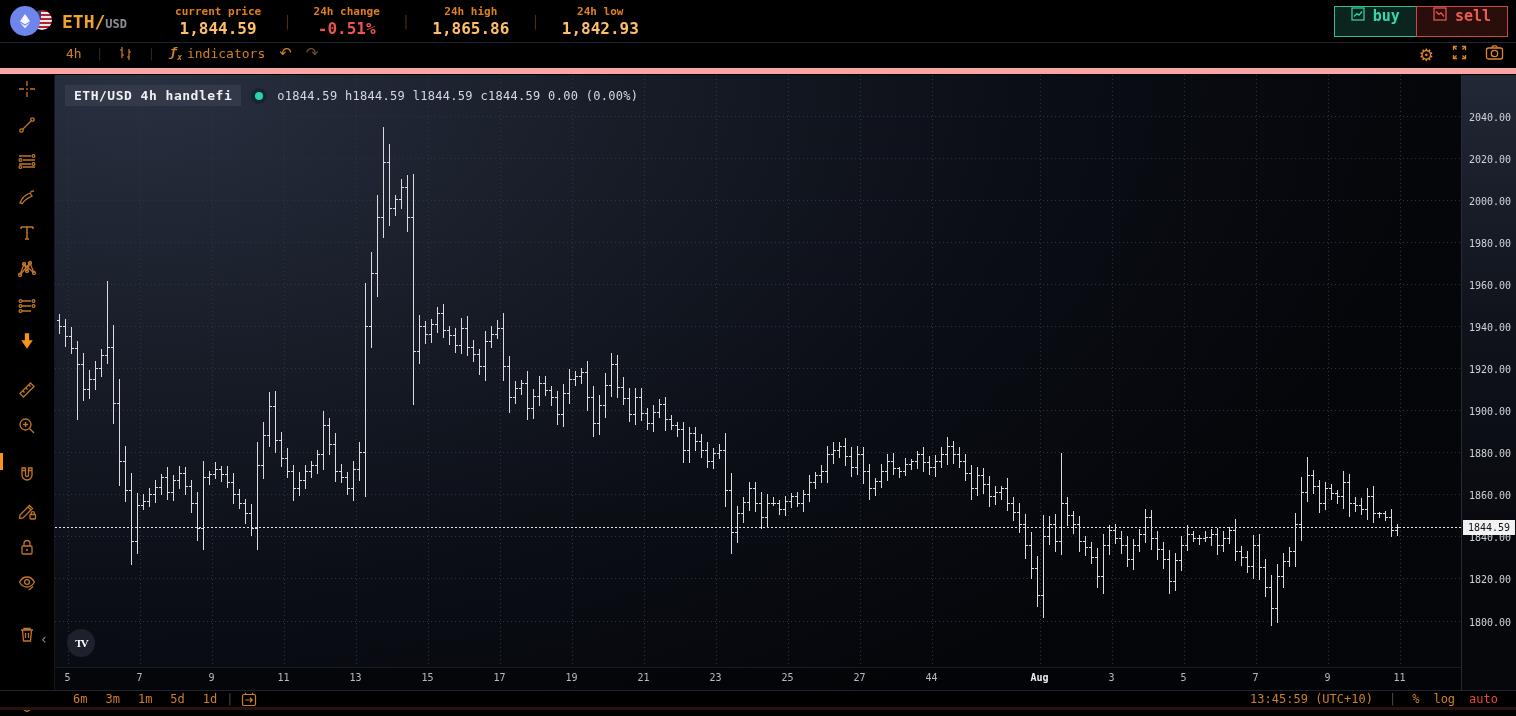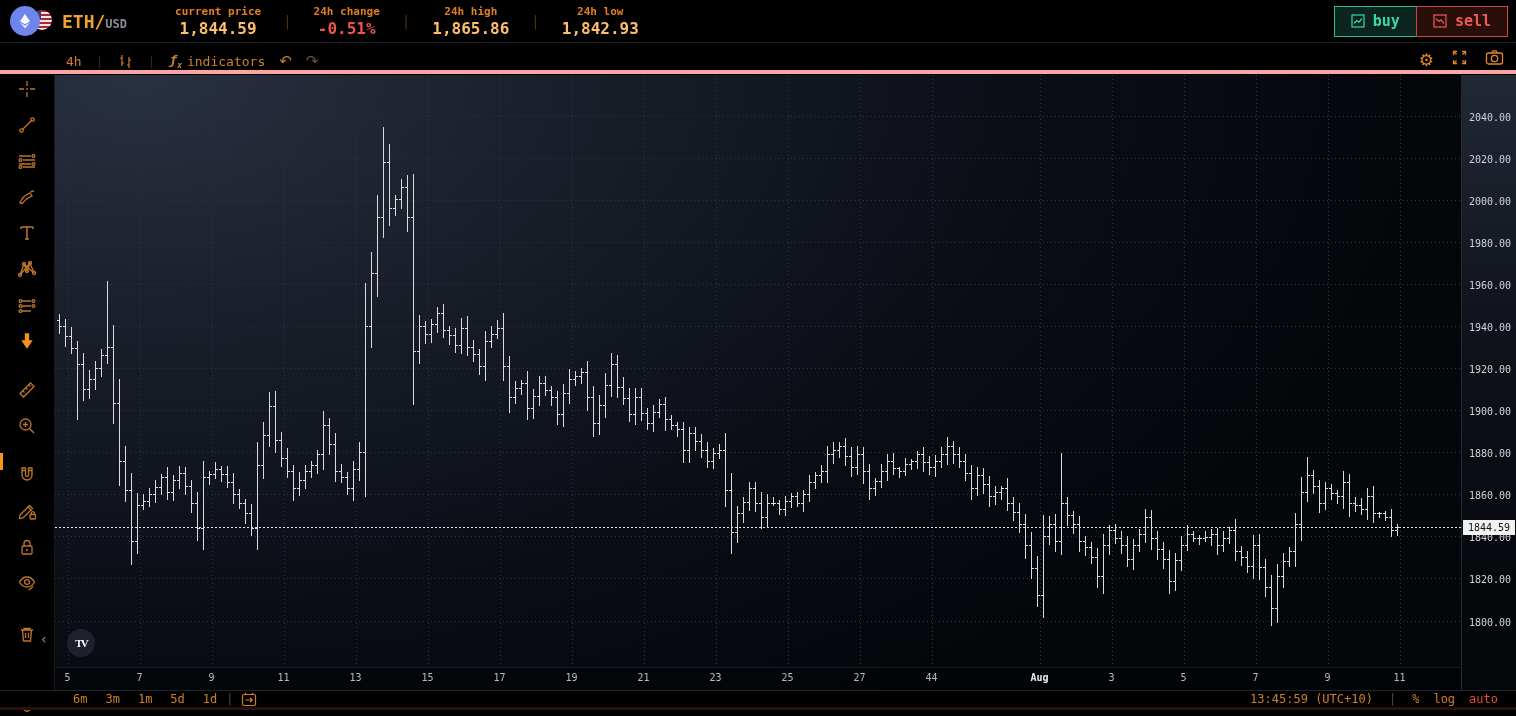--- a/index.html
+++ b/index.html
@@ -20,33 +20,33 @@
   .symbol .base { color:#f0a233; font-size:18px; font-weight:bold; }
   .symbol .quote { color:#8d8f96; font-size:12px; font-weight:bold; }
   .stats { display:flex; align-items:center; margin-left:26px; }
   .stat { text-align:center; padding:0 22px; }
   .stat .lbl { font-size:11px; color:#e07f1f; font-weight:bold; }
   .stat .val { font-size:16px; font-weight:bold; color:#ffbf69; margin-top:1px; }
   .stat .val.red { color:#ef5350; }
   .stat-sep { color:#4a2f12; font-size:14px; }
 
   .header-right { margin-left:auto; display:flex; align-items:center; margin-right:8px; }
-  .btn { display:flex; align-items:center; gap:8px; height:31px; padding:0 16px;
+  .btn { display:flex; align-items:flex-start; gap:8px; height:31px; padding:0 16px;
          font-family:inherit; font-size:15px; font-weight:bold; cursor:pointer; background:none; }
   .btn-buy { color:#35d9ad; background:#0b241d; border:1px solid #2bbd93; }
   .btn-sell { color:#ef5b52; background:#2a0e0c; border:1px solid #c94a42; margin-left:-1px; }
   .oi { width:196px; margin-left:18px; }
   .oi .lbl { font-size:11px; color:#e07f1f; font-weight:bold; margin-bottom:2px; }
   .oi-bar { display:flex; height:16px; width:100%; font-size:11px; font-weight:bold; }
   .oi-long { background:#3fe0b6; color:#0c2b22; display:flex; align-items:center; padding-left:5px; }
   .oi-short { background:#ef4a42; color:#330b08; display:flex; align-items:center; justify-content:flex-end; padding-right:5px; }
 
   
   .toolbar { position:absolute; top:44px; left:0; width:1516px; height:30px; background:#000;
-             border-bottom:4px solid #fca5a5; display:flex; align-items:flex-end; color:#d0802a; }
+             border-bottom:6px solid #fca5a5; display:flex; align-items:flex-start; color:#d0802a; }
   .toolbar .tleft { display:flex; align-items:center; gap:14px; margin-left:66px; font-size:13px; }
   .tool-item { display:flex; align-items:center; gap:5px; cursor:pointer; color:#d0802a; }
   .t-sep { color:#33241a; }
   .fx { font-style:italic; font-weight:bold; font-size:13px; }
   .fx sub { font-size:8px; }
   .arrow-glyph { font-family:"DejaVu Sans", sans-serif; font-size:15px; cursor:pointer; }
   .redo { color:#6d532f; }
   .toolbar .tright { margin-left:auto; display:flex; align-items:center; gap:17px; margin-right:12px; }
   .gear-glyph { font-family:"DejaVu Sans", sans-serif; font-size:17px; color:#e0862a; cursor:pointer; }
 
@@ -326,20 +326,27 @@
       </div>
     </div>
 
     <div class="plot">
       <svg class="chart" id="chart-svg" width="1406" height="592">
           <path d="M0 41.5H1406M0 83.5H1406M0 125.5H1406M0 167.5H1406M0 209.5H1406M0 251.5H1406M0 293.5H1406M0 335.5H1406M0 377.5H1406M0 419.5H1406M0 461.5H1406M0 503.5H1406M0 546.5H1406M13.5 0V592M85.5 0V592M157.5 0V592M229.5 0V592M301.5 0V592M373.5 0V592M445.5 0V592M517.5 0V592M589.5 0V592M661.5 0V592M733.5 0V592M805.5 0V592M877.5 0V592M985.5 0V592M1057.5 0V592M1129.5 0V592M1201.5 0V592M1273.5 0V592M1345.5 0V592" stroke="#2e3440" stroke-width="1" stroke-dasharray="1 3" fill="none" shape-rendering="crispEdges"></path>
           <path d="M0 452.5H1406" stroke="#e6e6e6" stroke-width="1" stroke-dasharray="2 2" fill="none" shape-rendering="crispEdges"></path>
           <path d="M4.5 238.5L4.5 258.5M2 245.5L4.5 245.5M4.5 251.5L7 251.5M10.5 243.5L10.5 271.5M8 251.5L10.5 251.5M10.5 261.5L13 261.5M16.5 251.5L16.5 278.5M14 261.5L16.5 261.5M16.5 273.5L19 273.5M22.5 265.5L22.5 344.5M20 273.5L22.5 273.5M22.5 289.5L25 289.5M28.5 277.5L28.5 325.5M26 289.5L28.5 289.5M28.5 314.5L31 314.5M34.5 294.5L34.5 323.5M32 314.5L34.5 314.5M34.5 304.5L37 304.5M40.5 285.5L40.5 314.5M38 304.5L40.5 304.5M40.5 293.5L43 293.5M46.5 273.5L46.5 301.5M44 293.5L46.5 293.5M46.5 280.5L49 280.5M52.5 205.5L52.5 288.5M50 280.5L52.5 280.5M52.5 272.5L55 272.5M58.5 249.5L58.5 348.5M56 272.5L58.5 272.5M58.5 328.5L61 328.5M64.5 303.5L64.5 410.5M62 328.5L64.5 328.5M64.5 386.5L67 386.5M70.5 370.5L70.5 426.5M68 386.5L70.5 386.5M70.5 415.5L73 415.5M76.5 397.5L76.5 489.5M74 415.5L76.5 415.5M76.5 466.5L79 466.5M82.5 417.5L82.5 478.5M80 466.5L82.5 466.5M82.5 430.5L85 430.5M88.5 418.5L88.5 434.5M86 430.5L88.5 430.5M88.5 426.5L91 426.5M94.5 412.5L94.5 431.5M92 426.5L94.5 426.5M94.5 419.5L97 419.5M100.5 404.5L100.5 427.5M98 419.5L100.5 419.5M100.5 412.5L103 412.5M106.5 398.5L106.5 419.5M104 412.5L106.5 412.5M106.5 402.5L109 402.5M112.5 391.5L112.5 424.5M110 402.5L112.5 402.5M112.5 417.5L115 417.5M118.5 399.5L118.5 425.5M116 417.5L118.5 417.5M118.5 405.5L121 405.5M124.5 390.5L124.5 413.5M122 405.5L124.5 405.5M124.5 398.5L127 398.5M130.5 391.5L130.5 419.5M128 398.5L130.5 398.5M130.5 411.5L133 411.5M136.5 404.5L136.5 437.5M134 411.5L136.5 411.5M136.5 428.5L139 428.5M142.5 416.5L142.5 465.5M140 428.5L142.5 428.5M142.5 453.5L145 453.5M148.5 385.5L148.5 474.5M146 453.5L148.5 453.5M148.5 402.5L151 402.5M154.5 395.5L154.5 409.5M152 402.5L154.5 402.5M154.5 399.5L157 399.5M160.5 386.5L160.5 403.5M158 399.5L160.5 399.5M160.5 394.5L163 394.5M166.5 390.5L166.5 406.5M164 394.5L166.5 394.5M166.5 399.5L169 399.5M172.5 390.5L172.5 412.5M170 399.5L172.5 399.5M172.5 407.5L175 407.5M178.5 397.5L178.5 428.5M176 407.5L178.5 407.5M178.5 419.5L181 419.5M184.5 413.5L184.5 433.5M182 419.5L184.5 419.5M184.5 428.5L187 428.5M190.5 423.5L190.5 448.5M188 428.5L190.5 428.5M190.5 438.5L193 438.5M196.5 428.5L196.5 460.5M194 438.5L196.5 438.5M196.5 453.5L199 453.5M202.5 366.5L202.5 474.5M200 453.5L202.5 453.5M202.5 390.5L205 390.5M208.5 346.5L208.5 403.5M206 390.5L208.5 390.5M208.5 360.5L211 360.5M214.5 316.5L214.5 371.5M212 360.5L214.5 360.5M214.5 331.5L217 331.5M220.5 315.5L220.5 377.5M218 331.5L220.5 331.5M220.5 365.5L223 365.5M226.5 356.5L226.5 391.5M224 365.5L226.5 365.5M226.5 383.5L229 383.5M232.5 372.5L232.5 402.5M230 383.5L232.5 383.5M232.5 396.5L235 396.5M238.5 389.5L238.5 425.5M236 396.5L238.5 396.5M238.5 413.5L241 413.5M244.5 396.5L244.5 420.5M242 413.5L244.5 413.5M244.5 405.5L247 405.5M250.5 389.5L250.5 413.5M248 405.5L250.5 405.5M250.5 396.5L253 396.5M256.5 385.5L256.5 402.5M254 396.5L256.5 396.5M256.5 390.5L259 390.5M262.5 374.5L262.5 398.5M260 390.5L262.5 390.5M262.5 379.5L265 379.5M268.5 335.5L268.5 394.5M266 379.5L268.5 379.5M268.5 350.5L271 350.5M274.5 342.5L274.5 379.5M272 350.5L274.5 350.5M274.5 369.5L277 369.5M280.5 357.5L280.5 406.5M278 369.5L280.5 369.5M280.5 396.5L283 396.5M286.5 388.5L286.5 407.5M284 396.5L286.5 396.5M286.5 402.5L289 402.5M292.5 396.5L292.5 419.5M290 402.5L292.5 402.5M292.5 413.5L295 413.5M298.5 385.5L298.5 425.5M296 413.5L298.5 413.5M298.5 394.5L301 394.5M304.5 366.5L304.5 405.5M302 394.5L304.5 394.5M304.5 377.5L307 377.5M310.5 207.5L310.5 421.5M308 377.5L310.5 377.5M310.5 251.5L313 251.5M316.5 176.5L316.5 272.5M314 251.5L316.5 251.5M316.5 198.5L319 198.5M322.5 119.5L322.5 221.5M320 198.5L322.5 198.5M322.5 142.5L325 142.5M328.5 51.5L328.5 162.5M326 142.5L328.5 142.5M328.5 87.5L331 87.5M334.5 68.5L334.5 150.5M332 87.5L334.5 87.5M334.5 133.5L337 133.5M340.5 119.5L340.5 140.5M338 133.5L340.5 133.5M340.5 124.5L343 124.5M346.5 103.5L346.5 133.5M344 124.5L346.5 124.5M346.5 112.5L349 112.5M352.5 99.5L352.5 156.5M350 112.5L352.5 112.5M352.5 142.5L355 142.5M358.5 98.5L358.5 329.5M356 142.5L358.5 142.5M358.5 276.5L361 276.5M364.5 239.5L364.5 288.5M362 276.5L364.5 276.5M364.5 251.5L367 251.5M370.5 245.5L370.5 268.5M368 251.5L370.5 251.5M370.5 259.5L373 259.5M376.5 243.5L376.5 267.5M374 259.5L376.5 259.5M376.5 249.5L379 249.5M382.5 231.5L382.5 257.5M380 249.5L382.5 249.5M382.5 238.5L385 238.5M388.5 228.5L388.5 262.5M386 238.5L388.5 238.5M388.5 255.5L391 255.5M394.5 250.5L394.5 269.5M392 255.5L394.5 255.5M394.5 260.5L397 260.5M400.5 252.5L400.5 277.5M398 260.5L400.5 260.5M400.5 270.5L403 270.5M406.5 242.5L406.5 278.5M404 270.5L406.5 270.5M406.5 253.5L409 253.5M412.5 240.5L412.5 280.5M410 253.5L412.5 253.5M412.5 272.5L415 272.5M418.5 264.5L418.5 286.5M416 272.5L418.5 272.5M418.5 279.5L421 279.5M424.5 273.5L424.5 299.5M422 279.5L424.5 279.5M424.5 291.5L427 291.5M430.5 255.5L430.5 305.5M428 291.5L430.5 291.5M430.5 266.5L433 266.5M436.5 250.5L436.5 272.5M434 266.5L436.5 266.5M436.5 259.5L439 259.5M442.5 244.5L442.5 263.5M440 259.5L442.5 259.5M442.5 253.5L445 253.5M448.5 237.5L448.5 305.5M446 253.5L448.5 253.5M448.5 291.5L451 291.5M454.5 280.5L454.5 337.5M452 291.5L454.5 291.5M454.5 322.5L457 322.5M460.5 305.5L460.5 328.5M458 322.5L460.5 322.5M460.5 313.5L463 313.5M466.5 304.5L466.5 319.5M464 313.5L466.5 313.5M466.5 308.5L469 308.5M472.5 295.5L472.5 344.5M470 308.5L472.5 308.5M472.5 333.5L475 333.5M478.5 313.5L478.5 343.5M476 333.5L478.5 333.5M478.5 321.5L481 321.5M484.5 300.5L484.5 330.5M482 321.5L484.5 321.5M484.5 308.5L487 308.5M490.5 300.5L490.5 320.5M488 308.5L490.5 308.5M490.5 315.5L493 315.5M496.5 310.5L496.5 330.5M494 315.5L496.5 315.5M496.5 322.5L499 322.5M502.5 315.5L502.5 349.5M500 322.5L502.5 322.5M502.5 339.5L505 339.5M508.5 308.5L508.5 351.5M506 339.5L508.5 339.5M508.5 318.5L511 318.5M514.5 293.5L514.5 328.5M512 318.5L514.5 318.5M514.5 304.5L517 304.5M520.5 295.5L520.5 310.5M518 304.5L520.5 304.5M520.5 301.5L523 301.5M526.5 292.5L526.5 308.5M524 301.5L526.5 301.5M526.5 297.5L529 297.5M532.5 285.5L532.5 335.5M530 297.5L532.5 297.5M532.5 322.5L535 322.5M538.5 310.5L538.5 361.5M536 322.5L538.5 322.5M538.5 348.5L541 348.5M544.5 319.5L544.5 359.5M542 348.5L544.5 348.5M544.5 330.5L547 330.5M550.5 297.5L550.5 342.5M548 330.5L550.5 330.5M550.5 310.5L553 310.5M556.5 277.5L556.5 321.5M554 310.5L556.5 310.5M556.5 289.5L559 289.5M562.5 279.5L562.5 322.5M560 289.5L562.5 289.5M562.5 312.5L565 312.5M568.5 301.5L568.5 329.5M566 312.5L568.5 312.5M568.5 323.5L571 323.5M574.5 312.5L574.5 346.5M572 323.5L574.5 323.5M574.5 339.5L577 339.5M580.5 312.5L580.5 349.5M578 339.5L580.5 339.5M580.5 322.5L583 322.5M586.5 312.5L586.5 345.5M584 322.5L586.5 322.5M586.5 338.5L589 338.5M592.5 332.5L592.5 354.5M590 338.5L592.5 338.5M592.5 348.5L595 348.5M598.5 329.5L598.5 356.5M596 348.5L598.5 348.5M598.5 337.5L601 337.5M604.5 323.5L604.5 342.5M602 337.5L604.5 337.5M604.5 329.5L607 329.5M610.5 321.5L610.5 355.5M608 329.5L610.5 329.5M610.5 344.5L613 344.5M616.5 339.5L616.5 354.5M614 344.5L616.5 344.5M616.5 350.5L619 350.5M622.5 346.5L622.5 361.5M620 350.5L622.5 350.5M622.5 354.5L625 354.5M628.5 346.5L628.5 387.5M626 354.5L628.5 354.5M628.5 375.5L631 375.5M634.5 351.5L634.5 387.5M632 375.5L634.5 375.5M634.5 358.5L637 358.5M640.5 351.5L640.5 375.5M638 358.5L640.5 358.5M640.5 366.5L643 366.5M646.5 358.5L646.5 382.5M644 366.5L646.5 366.5M646.5 375.5L649 375.5M652.5 366.5L652.5 392.5M650 375.5L652.5 375.5M652.5 386.5L655 386.5M658.5 372.5L658.5 393.5M656 386.5L658.5 386.5M658.5 378.5L661 378.5M664.5 368.5L664.5 383.5M662 378.5L664.5 378.5M664.5 375.5L667 375.5M670.5 357.5L670.5 431.5M668 375.5L670.5 375.5M670.5 415.5L673 415.5M676.5 397.5L676.5 478.5M674 415.5L676.5 415.5M676.5 457.5L679 457.5M682.5 430.5L682.5 467.5M680 457.5L682.5 457.5M682.5 438.5L685 438.5M688.5 421.5L688.5 447.5M686 438.5L688.5 438.5M688.5 427.5L691 427.5M694.5 406.5L694.5 435.5M692 427.5L694.5 427.5M694.5 413.5L697 413.5M700.5 406.5L700.5 436.5M698 413.5L700.5 413.5M700.5 428.5L703 428.5M706.5 416.5L706.5 453.5M704 428.5L706.5 428.5M706.5 442.5L709 442.5M712.5 418.5L712.5 452.5M710 442.5L712.5 442.5M712.5 428.5L715 428.5M718.5 421.5L718.5 430.5M716 428.5L718.5 428.5M718.5 428.5L721 428.5M724.5 424.5L724.5 439.5M722 428.5L724.5 428.5M724.5 434.5L727 434.5M730.5 420.5L730.5 440.5M728 434.5L730.5 434.5M730.5 426.5L733 426.5M736.5 417.5L736.5 432.5M734 426.5L736.5 426.5M736.5 421.5L739 421.5M742.5 416.5L742.5 431.5M740 421.5L742.5 421.5M742.5 428.5L745 428.5M748.5 414.5L748.5 436.5M746 428.5L748.5 428.5M748.5 419.5L751 419.5M754.5 399.5L754.5 426.5M752 419.5L754.5 419.5M754.5 407.5L757 407.5M760.5 396.5L760.5 413.5M758 407.5L760.5 407.5M760.5 400.5L763 400.5M766.5 389.5L766.5 407.5M764 400.5L766.5 400.5M766.5 396.5L769 396.5M772.5 370.5L772.5 407.5M770 396.5L772.5 396.5M772.5 379.5L775 379.5M778.5 366.5L778.5 388.5M776 379.5L778.5 379.5M778.5 375.5L781 375.5M784.5 366.5L784.5 382.5M782 375.5L784.5 375.5M784.5 371.5L787 371.5M790.5 362.5L790.5 390.5M788 371.5L790.5 371.5M790.5 381.5L793 381.5M796.5 371.5L796.5 401.5M794 381.5L796.5 381.5M796.5 392.5L799 392.5M802.5 370.5L802.5 399.5M800 392.5L802.5 392.5M802.5 379.5L805 379.5M808.5 371.5L808.5 408.5M806 379.5L808.5 379.5M808.5 396.5L811 396.5M814.5 388.5L814.5 424.5M812 396.5L814.5 396.5M814.5 413.5L817 413.5M820.5 402.5L820.5 420.5M818 413.5L820.5 413.5M820.5 406.5L823 406.5M826.5 388.5L826.5 412.5M824 406.5L826.5 406.5M826.5 396.5L829 396.5M832.5 378.5L832.5 405.5M830 396.5L832.5 396.5M832.5 386.5L835 386.5M838.5 377.5L838.5 399.5M836 386.5L838.5 386.5M838.5 393.5L841 393.5M844.5 391.5L844.5 402.5M842 393.5L844.5 393.5M844.5 396.5L847 396.5M850.5 382.5L850.5 400.5M848 396.5L850.5 396.5M850.5 389.5L853 389.5M856.5 383.5L856.5 394.5M854 389.5L856.5 389.5M856.5 386.5L859 386.5M862.5 375.5L862.5 393.5M860 386.5L862.5 386.5M862.5 379.5L865 379.5M868.5 371.5L868.5 396.5M866 379.5L868.5 379.5M868.5 387.5L871 387.5M874.5 380.5L874.5 399.5M872 387.5L874.5 387.5M874.5 392.5L877 392.5M880.5 379.5L880.5 401.5M878 392.5L880.5 392.5M880.5 386.5L883 386.5M886.5 371.5L886.5 392.5M884 386.5L886.5 386.5M886.5 379.5L889 379.5M892.5 361.5L892.5 389.5M890 379.5L892.5 379.5M892.5 371.5L895 371.5M898.5 365.5L898.5 388.5M896 371.5L898.5 371.5M898.5 379.5L901 379.5M904.5 371.5L904.5 392.5M902 379.5L904.5 379.5M904.5 386.5L907 386.5M910.5 378.5L910.5 405.5M908 386.5L910.5 386.5M910.5 398.5L913 398.5M916.5 389.5L916.5 424.5M914 398.5L916.5 398.5M916.5 413.5L919 413.5M922.5 391.5L922.5 420.5M920 413.5L922.5 413.5M922.5 400.5L925 400.5M928.5 392.5L928.5 418.5M926 400.5L928.5 400.5M928.5 409.5L931 409.5M934.5 400.5L934.5 431.5M932 409.5L934.5 409.5M934.5 421.5L937 421.5M940.5 410.5L940.5 429.5M938 421.5L940.5 421.5M940.5 417.5L943 417.5M946.5 410.5L946.5 424.5M944 417.5L946.5 417.5M946.5 413.5L949 413.5M952.5 402.5L952.5 435.5M950 413.5L952.5 413.5M952.5 428.5L955 428.5M958.5 421.5L958.5 445.5M956 428.5L958.5 428.5M958.5 437.5L961 437.5M964.5 427.5L964.5 457.5M962 437.5L964.5 437.5M964.5 449.5L967 449.5M970.5 438.5L970.5 483.5M968 449.5L970.5 449.5M970.5 470.5L973 470.5M976.5 456.5L976.5 503.5M974 470.5L976.5 470.5M976.5 493.5L979 493.5M982.5 480.5L982.5 531.5M980 493.5L982.5 493.5M982.5 520.5L985 520.5M988.5 439.5L988.5 542.5M986 520.5L988.5 520.5M988.5 461.5L991 461.5M994.5 440.5L994.5 469.5M992 461.5L994.5 461.5M994.5 449.5L997 449.5M1000.5 438.5L1000.5 476.5M998 449.5L1000.5 449.5M1000.5 466.5L1003 466.5M1006.5 377.5L1006.5 479.5M1004 466.5L1006.5 466.5M1006.5 428.5L1009 428.5M1012.5 421.5L1012.5 450.5M1010 428.5L1012.5 428.5M1012.5 440.5L1015 440.5M1018.5 435.5L1018.5 458.5M1016 440.5L1018.5 440.5M1018.5 449.5L1021 449.5M1024.5 440.5L1024.5 476.5M1022 449.5L1024.5 449.5M1024.5 466.5L1027 466.5M1030.5 460.5L1030.5 480.5M1028 466.5L1030.5 466.5M1030.5 472.5L1033 472.5M1036.5 466.5L1036.5 488.5M1034 472.5L1036.5 472.5M1036.5 482.5L1039 482.5M1042.5 472.5L1042.5 512.5M1040 482.5L1042.5 482.5M1042.5 501.5L1045 501.5M1048.5 458.5L1048.5 518.5M1046 501.5L1048.5 501.5M1048.5 470.5L1051 470.5M1054.5 449.5L1054.5 479.5M1052 470.5L1054.5 470.5M1054.5 455.5L1057 455.5M1060.5 448.5L1060.5 468.5M1058 455.5L1060.5 455.5M1060.5 463.5L1063 463.5M1066.5 455.5L1066.5 478.5M1064 463.5L1066.5 463.5M1066.5 470.5L1069 470.5M1072.5 460.5L1072.5 491.5M1070 470.5L1072.5 470.5M1072.5 484.5L1075 484.5M1078.5 463.5L1078.5 494.5M1076 484.5L1078.5 484.5M1078.5 470.5L1081 470.5M1084.5 453.5L1084.5 476.5M1082 470.5L1084.5 470.5M1084.5 459.5L1087 459.5M1090.5 433.5L1090.5 467.5M1088 459.5L1090.5 459.5M1090.5 442.5L1093 442.5M1096.5 434.5L1096.5 474.5M1094 442.5L1096.5 442.5M1096.5 463.5L1099 463.5M1102.5 455.5L1102.5 484.5M1100 463.5L1102.5 463.5M1102.5 474.5L1105 474.5M1108.5 466.5L1108.5 493.5M1106 474.5L1108.5 474.5M1108.5 484.5L1111 484.5M1114.5 474.5L1114.5 518.5M1112 484.5L1114.5 484.5M1114.5 506.5L1117 506.5M1120.5 477.5L1120.5 515.5M1118 506.5L1120.5 506.5M1120.5 485.5L1123 485.5M1126.5 460.5L1126.5 495.5M1124 485.5L1126.5 485.5M1126.5 470.5L1129 470.5M1132.5 449.5L1132.5 475.5M1130 470.5L1132.5 470.5M1132.5 459.5L1135 459.5M1138.5 455.5L1138.5 466.5M1136 459.5L1138.5 459.5M1138.5 463.5L1141 463.5M1144.5 459.5L1144.5 469.5M1142 463.5L1144.5 463.5M1144.5 463.5L1147 463.5M1150.5 455.5L1150.5 466.5M1148 463.5L1150.5 463.5M1150.5 462.5L1153 462.5M1156.5 453.5L1156.5 470.5M1154 462.5L1156.5 462.5M1156.5 459.5L1159 459.5M1162.5 452.5L1162.5 479.5M1160 459.5L1162.5 459.5M1162.5 470.5L1165 470.5M1168.5 455.5L1168.5 476.5M1166 470.5L1168.5 470.5M1168.5 463.5L1171 463.5M1174.5 451.5L1174.5 468.5M1172 463.5L1174.5 463.5M1174.5 455.5L1177 455.5M1180.5 443.5L1180.5 485.5M1178 455.5L1180.5 455.5M1180.5 476.5L1183 476.5M1186.5 470.5L1186.5 490.5M1184 476.5L1186.5 476.5M1186.5 482.5L1189 482.5M1192.5 475.5L1192.5 497.5M1190 482.5L1192.5 482.5M1192.5 491.5L1195 491.5M1198.5 459.5L1198.5 503.5M1196 491.5L1198.5 491.5M1198.5 470.5L1201 470.5M1204.5 458.5L1204.5 504.5M1202 470.5L1204.5 470.5M1204.5 492.5L1207 492.5M1210.5 483.5L1210.5 521.5M1208 492.5L1210.5 492.5M1210.5 512.5L1213 512.5M1216.5 499.5L1216.5 550.5M1214 512.5L1216.5 512.5M1216.5 533.5L1219 533.5M1222.5 488.5L1222.5 547.5M1220 533.5L1222.5 533.5M1222.5 501.5L1225 501.5M1228.5 477.5L1228.5 512.5M1226 501.5L1228.5 501.5M1228.5 486.5L1231 486.5M1234.5 471.5L1234.5 491.5M1232 486.5L1234.5 486.5M1234.5 476.5L1237 476.5M1240.5 437.5L1240.5 491.5M1238 476.5L1240.5 476.5M1240.5 449.5L1243 449.5M1246.5 401.5L1246.5 465.5M1244 449.5L1246.5 449.5M1246.5 417.5L1249 417.5M1252.5 381.5L1252.5 426.5M1250 417.5L1252.5 417.5M1252.5 400.5L1255 400.5M1258.5 394.5L1258.5 418.5M1256 400.5L1258.5 400.5M1258.5 411.5L1261 411.5M1264.5 404.5L1264.5 437.5M1262 411.5L1264.5 411.5M1264.5 428.5L1267 428.5M1270.5 406.5L1270.5 434.5M1268 428.5L1270.5 428.5M1270.5 413.5L1273 413.5M1276.5 408.5L1276.5 424.5M1274 413.5L1276.5 413.5M1276.5 418.5L1279 418.5M1282.5 414.5L1282.5 428.5M1280 418.5L1282.5 418.5M1282.5 421.5L1285 421.5M1288.5 395.5L1288.5 433.5M1286 421.5L1288.5 421.5M1288.5 407.5L1291 407.5M1294.5 398.5L1294.5 441.5M1292 407.5L1294.5 407.5M1294.5 428.5L1297 428.5M1300.5 421.5L1300.5 436.5M1298 428.5L1300.5 428.5M1300.5 430.5L1303 430.5M1306.5 422.5L1306.5 439.5M1304 430.5L1306.5 430.5M1306.5 434.5L1309 434.5M1312.5 412.5L1312.5 444.5M1310 434.5L1312.5 434.5M1312.5 421.5L1315 421.5M1318.5 410.5L1318.5 447.5M1316 421.5L1318.5 421.5M1318.5 438.5L1321 438.5M1324.5 436.5L1324.5 442.5M1322 438.5L1324.5 438.5M1324.5 438.5L1327 438.5M1330.5 435.5L1330.5 445.5M1328 438.5L1330.5 438.5M1330.5 442.5L1333 442.5M1336.5 433.5L1336.5 461.5M1334 442.5L1336.5 442.5M1336.5 455.5L1339 455.5M1342.5 448.5L1342.5 460.5M1340 455.5L1342.5 455.5M1342.5 452.5L1345 452.5" stroke="#d9dbe0" stroke-width="1" fill="none" shape-rendering="crispEdges"></path>
         </svg>
 
+      <div class="legend">
+        <span class="legend-chip">ETH/USD 4h handlefi</span>
+        <span class="legend-toggle">
+            <span class="dot"></span>
+          </span>
+        <span class="legend-ohlc">o1844.59 h1844.59 l1844.59 c1844.59 0.00 (0.00%)</span>
+      </div>
 
       <div class="time-axis" id="time-axis">
           <span class="time-tick" style="left: 12.5px;">5</span>
           <span class="time-tick" style="left: 84.5px;">7</span>
           <span class="time-tick" style="left: 156.5px;">9</span>
           <span class="time-tick" style="left: 228.5px;">11</span>
           <span class="time-tick" style="left: 300.5px;">13</span>
           <span class="time-tick" style="left: 372.5px;">15</span>
           <span class="time-tick" style="left: 444.5px;">17</span>
           <span class="time-tick" style="left: 516.5px;">19</span>

